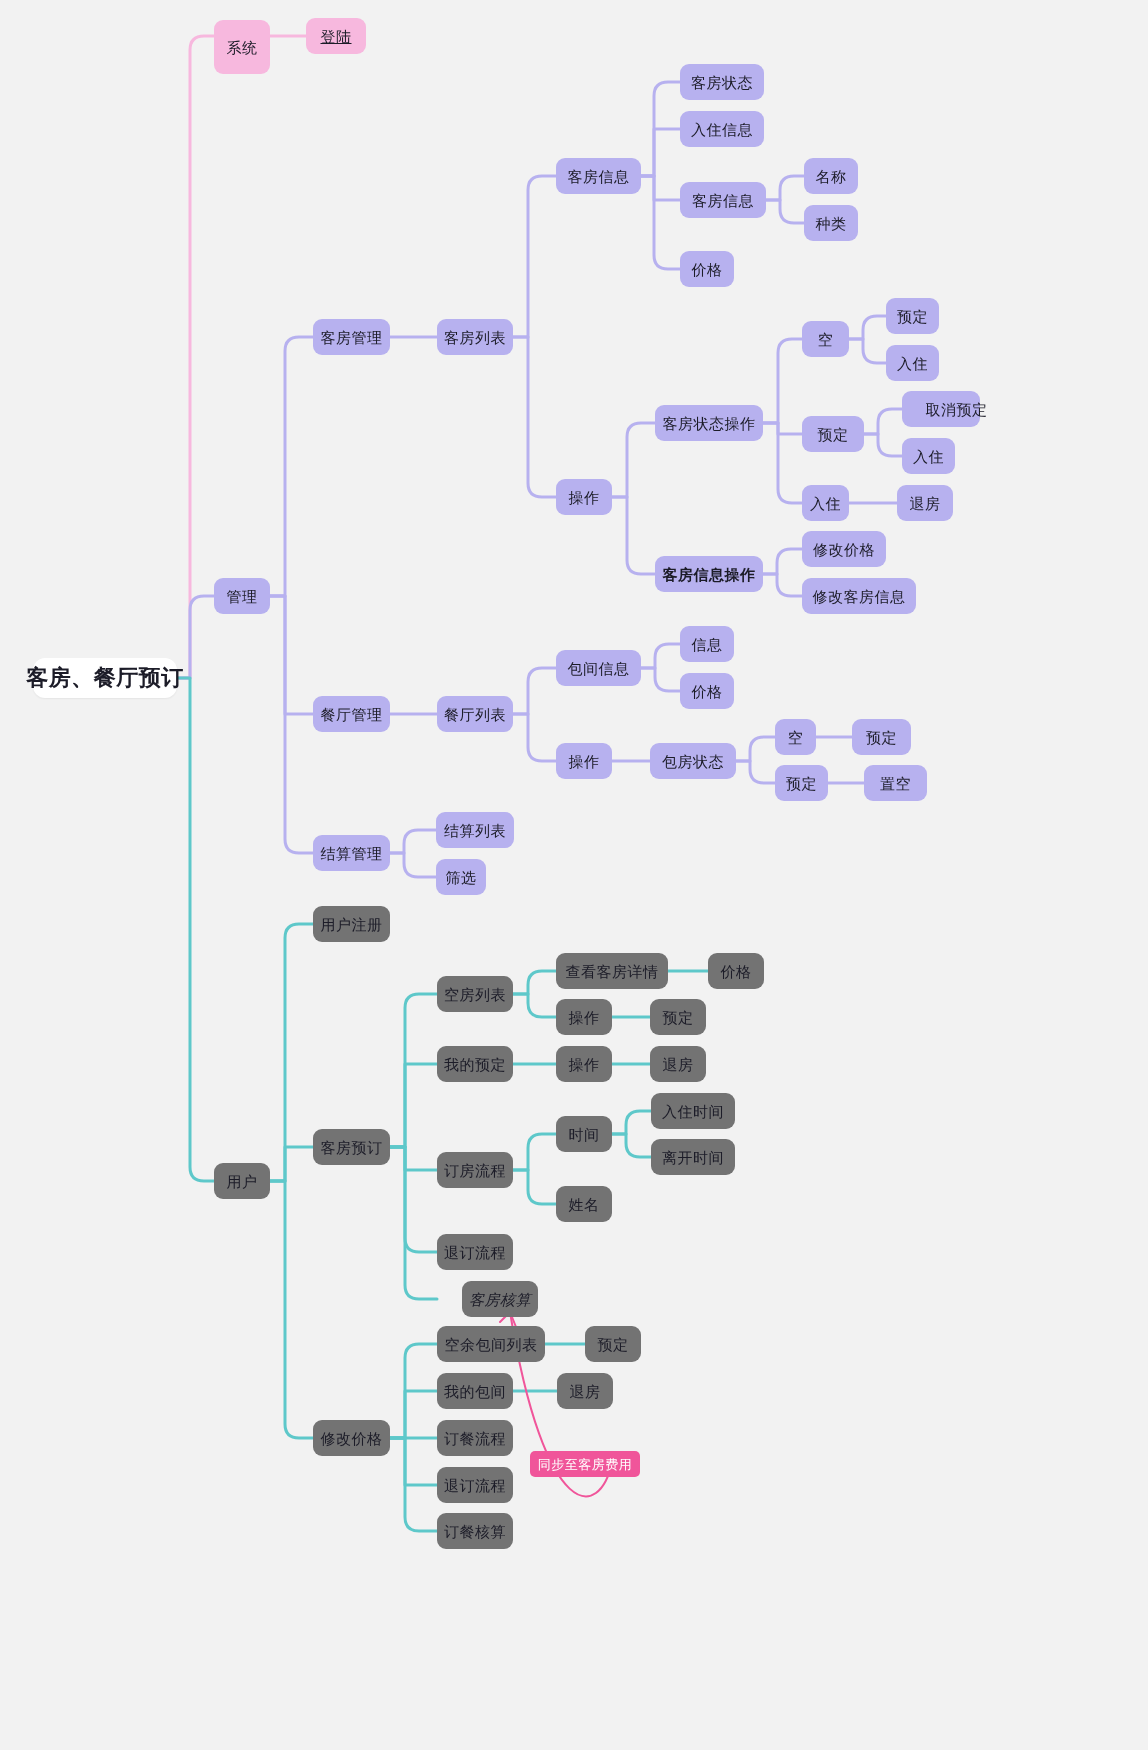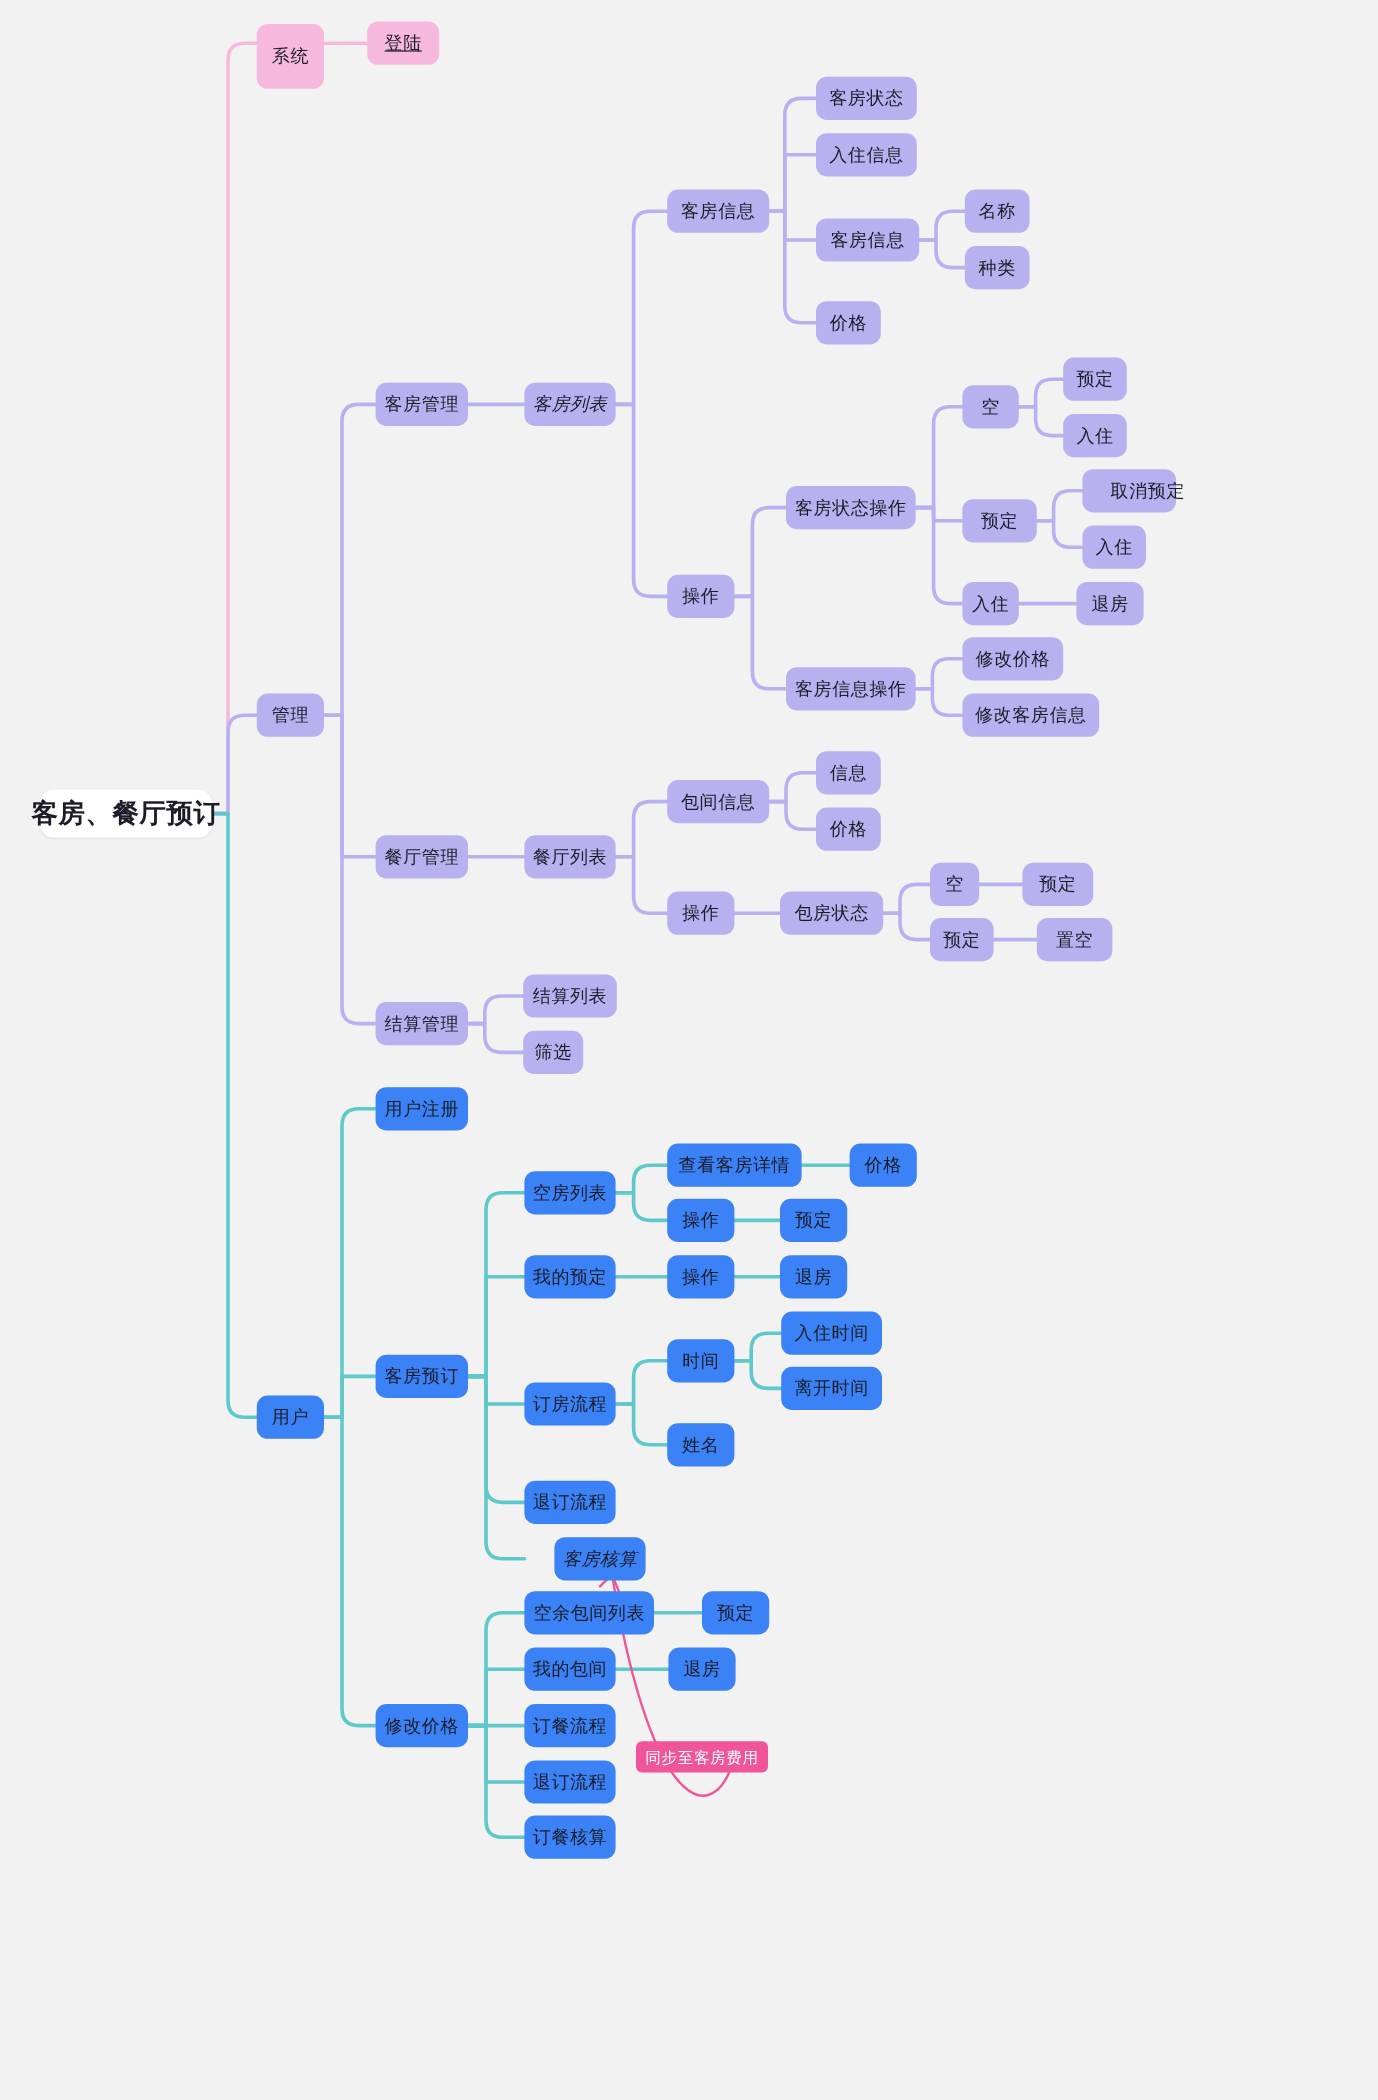--- a/index.html
+++ b/index.html
@@ -25,21 +25,21 @@
   }
   .node.root{
     background:#ffffff;
     font-weight:bold;
     font-size:22px;
     border-radius:12px;
     box-shadow:0 1px 2px rgba(0,0,0,.06);
   }
   .node.pink{background:#f7b8de;}
   .node.purple{background:#b7b1ef;}
-  .node.teal{background:#3b82f6;}
+  .node.teal{background:#737373;}
   .node.tag{
     background:#f0559a;color:#ffffff;font-size:13px;border-radius:5px;
   }
 </style>
 </head>
 <body>
 
 <div id="canvas">
 
   <svg id="links" viewBox="0 0 1148 1750">
@@ -150,21 +150,21 @@
   </svg>
 
   <div class="node root" style="left:33px;top:658px;width:144px;height:40px;">客房、餐厅预订</div>
 
   <div class="node pink" style="left:214px;top:20px;width:56px;height:54px;">系统</div>
   <div class="node pink" style="left:306px;top:18px;width:60px;height:36px;text-decoration:underline;">登陆</div>
 
   <div class="node purple" style="left:214px;top:578px;width:56px;height:36px;">管理</div>
 
   <div class="node purple" style="left:313px;top:319px;width:77px;height:36px;">客房管理</div>
-  <div class="node purple" style="left:437px;top:319px;width:76px;height:36px;font-style:italic;">客房列表</div>
+  <div class="node purple" style="left:437px;top:319px;width:76px;height:36px;">客房列表</div>
 
   <div class="node purple" style="left:556px;top:158px;width:85px;height:36px;">客房信息</div>
   <div class="node purple" style="left:680px;top:64px;width:84px;height:36px;">客房状态</div>
   <div class="node purple" style="left:680px;top:111px;width:84px;height:36px;">入住信息</div>
   <div class="node purple" style="left:680px;top:182px;width:86px;height:36px;">客房信息</div>
   <div class="node purple" style="left:804px;top:158px;width:54px;height:36px;">名称</div>
   <div class="node purple" style="left:804px;top:205px;width:54px;height:36px;">种类</div>
   <div class="node purple" style="left:680px;top:251px;width:54px;height:36px;">价格</div>
 
   <div class="node purple" style="left:556px;top:479px;width:56px;height:36px;">操作</div>
@@ -174,21 +174,21 @@
   <div class="node purple" style="left:886px;top:298px;width:53px;height:36px;">预定</div>
   <div class="node purple" style="left:886px;top:345px;width:53px;height:36px;">入住</div>
 
   <div class="node purple" style="left:802px;top:416px;width:62px;height:36px;">预定</div>
   <div class="node purple" style="left:902px;top:391px;width:78px;height:36px;padding-left:31px;">取消预定</div>
   <div class="node purple" style="left:902px;top:438px;width:53px;height:36px;">入住</div>
 
   <div class="node purple" style="left:802px;top:485px;width:47px;height:36px;">入住</div>
   <div class="node purple" style="left:897px;top:485px;width:56px;height:36px;">退房</div>
 
-  <div class="node purple" style="left:655px;top:556px;width:108px;height:36px;">客房信息操作</div>
+  <div class="node purple" style="left:655px;top:556px;width:108px;height:36px;font-weight:bold;">客房信息操作</div>
   <div class="node purple" style="left:802px;top:531px;width:84px;height:36px;">修改价格</div>
   <div class="node purple" style="left:802px;top:578px;width:114px;height:36px;">修改客房信息</div>
 
   <div class="node purple" style="left:313px;top:696px;width:77px;height:36px;">餐厅管理</div>
   <div class="node purple" style="left:437px;top:696px;width:76px;height:36px;">餐厅列表</div>
 
   <div class="node purple" style="left:556px;top:650px;width:85px;height:36px;">包间信息</div>
   <div class="node purple" style="left:680px;top:626px;width:54px;height:36px;">信息</div>
   <div class="node purple" style="left:680px;top:673px;width:54px;height:36px;">价格</div>
 

